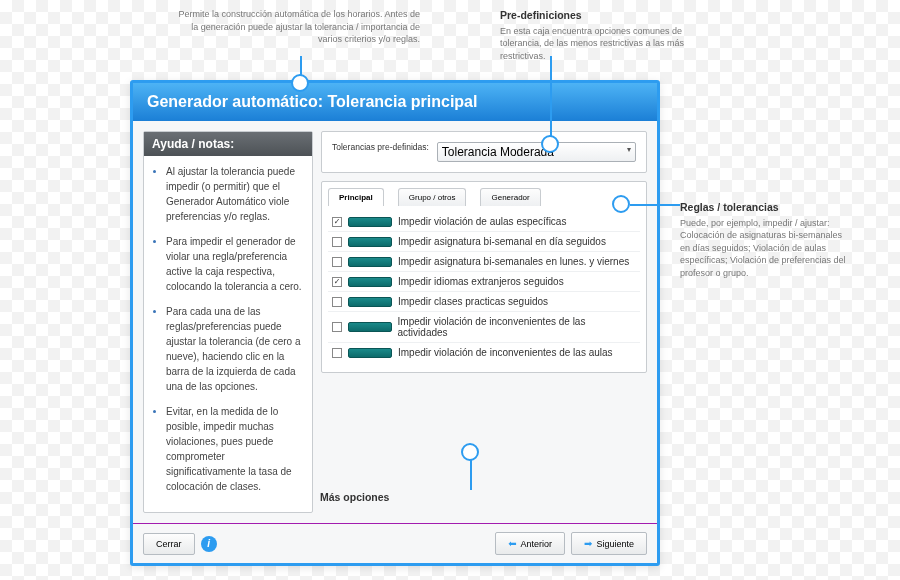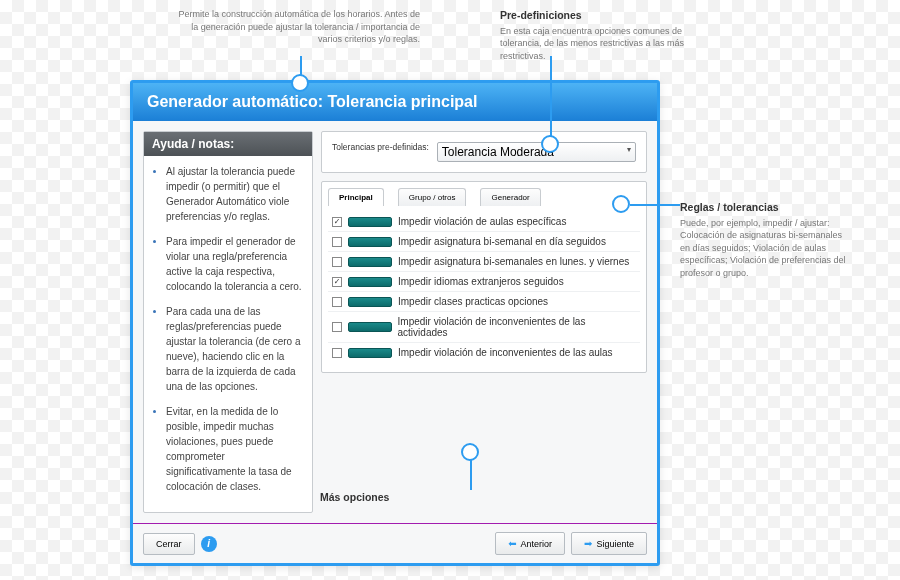--- a/index.html
+++ b/index.html
@@ -115,21 +115,21 @@
               <div class="rule-label">Impedir asignatura bi-semanales en lunes. y viernes</div>
             </div>
             <div class="rule-row">
               <div class="chk">✓</div>
               <div class="slider"></div>
               <div class="rule-label">Impedir idiomas extranjeros seguidos</div>
             </div>
             <div class="rule-row">
               <div class="chk"></div>
               <div class="slider"></div>
-              <div class="rule-label">Impedir clases practicas opciones</div>
+              <div class="rule-label">Impedir clases practicas seguidos</div>
             </div>
             <div class="rule-row">
               <div class="chk"></div>
               <div class="slider"></div>
               <div class="rule-label">Impedir violación de inconvenientes de las actividades</div>
             </div>
             <div class="rule-row">
               <div class="chk"></div>
               <div class="slider"></div>
               <div class="rule-label">Impedir violación de inconvenientes de las aulas</div>

